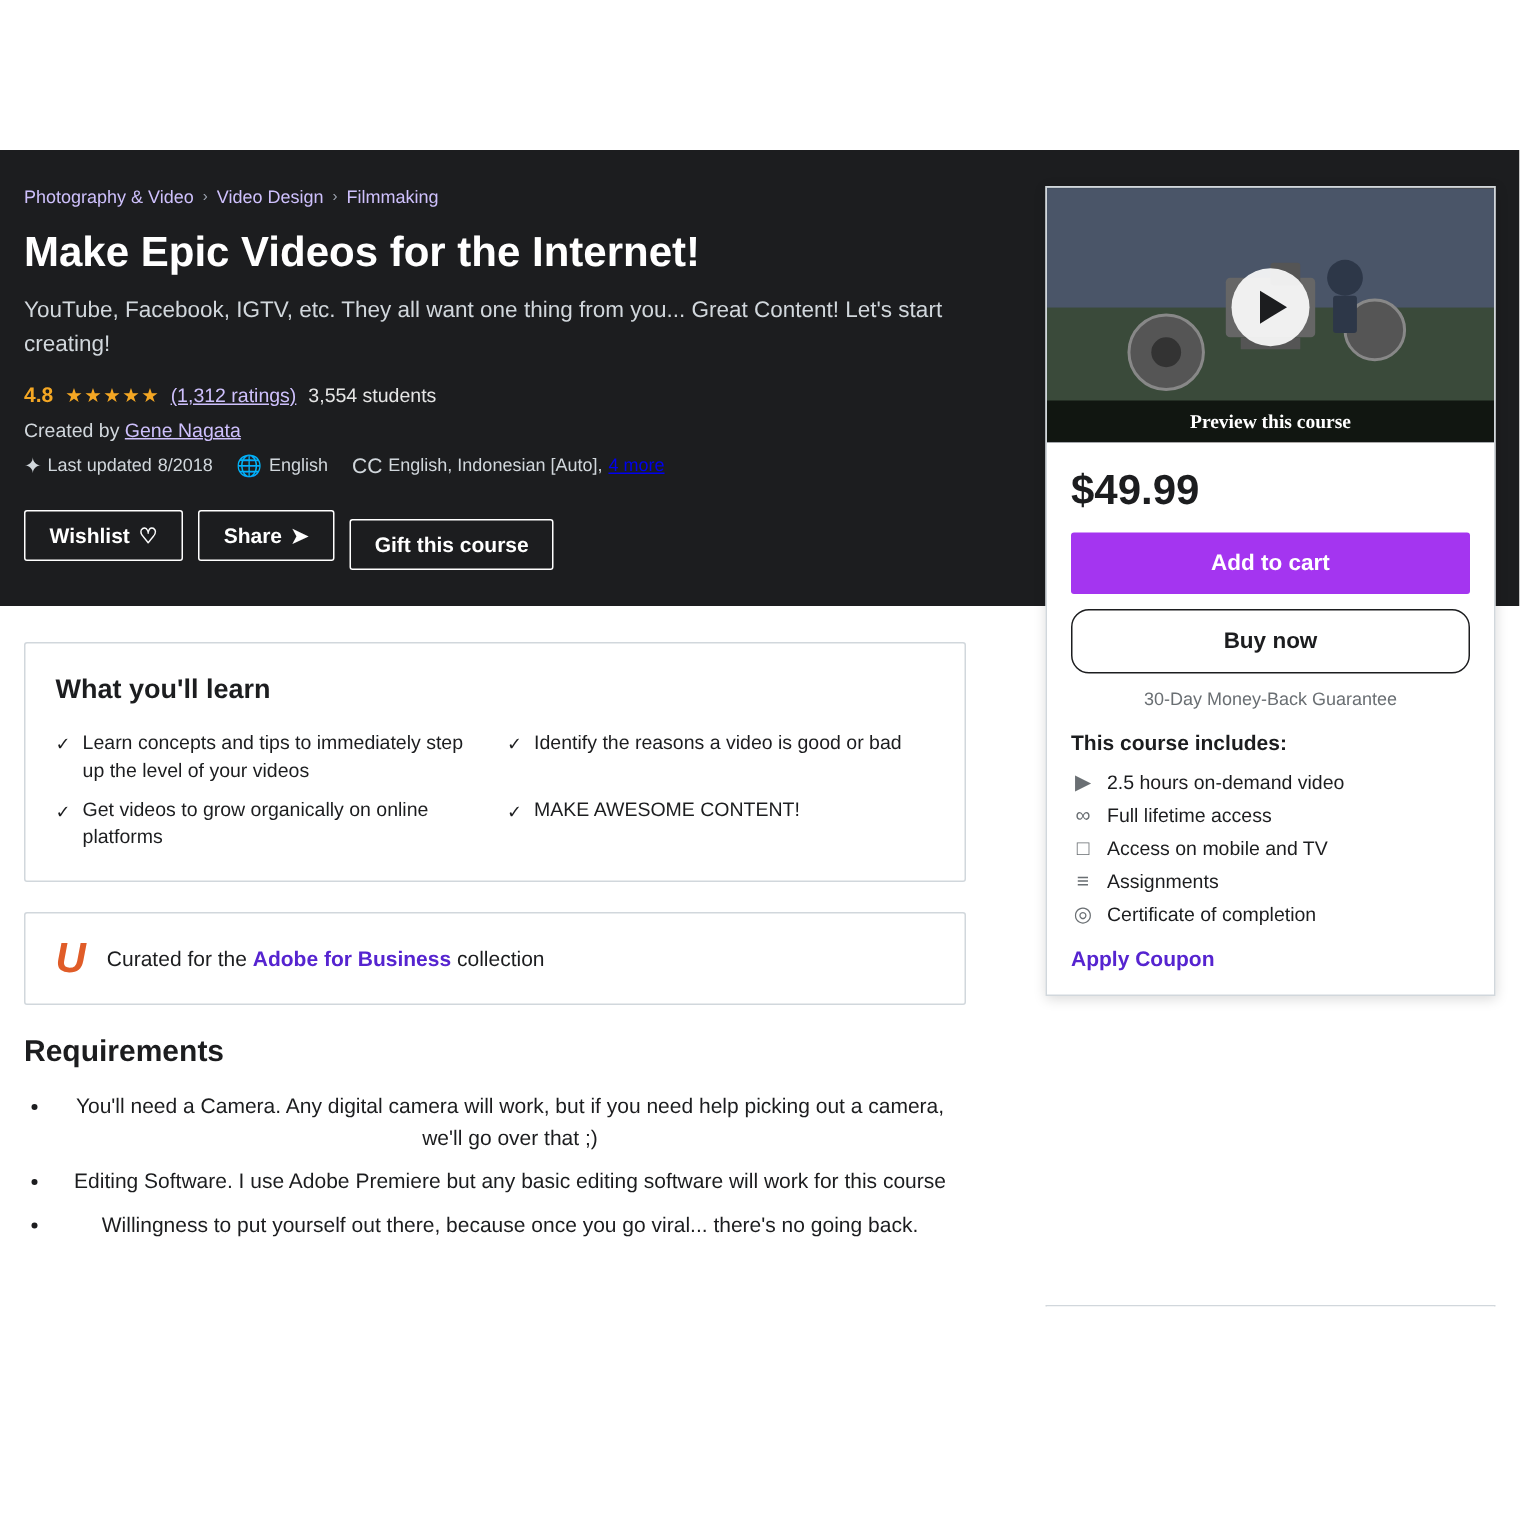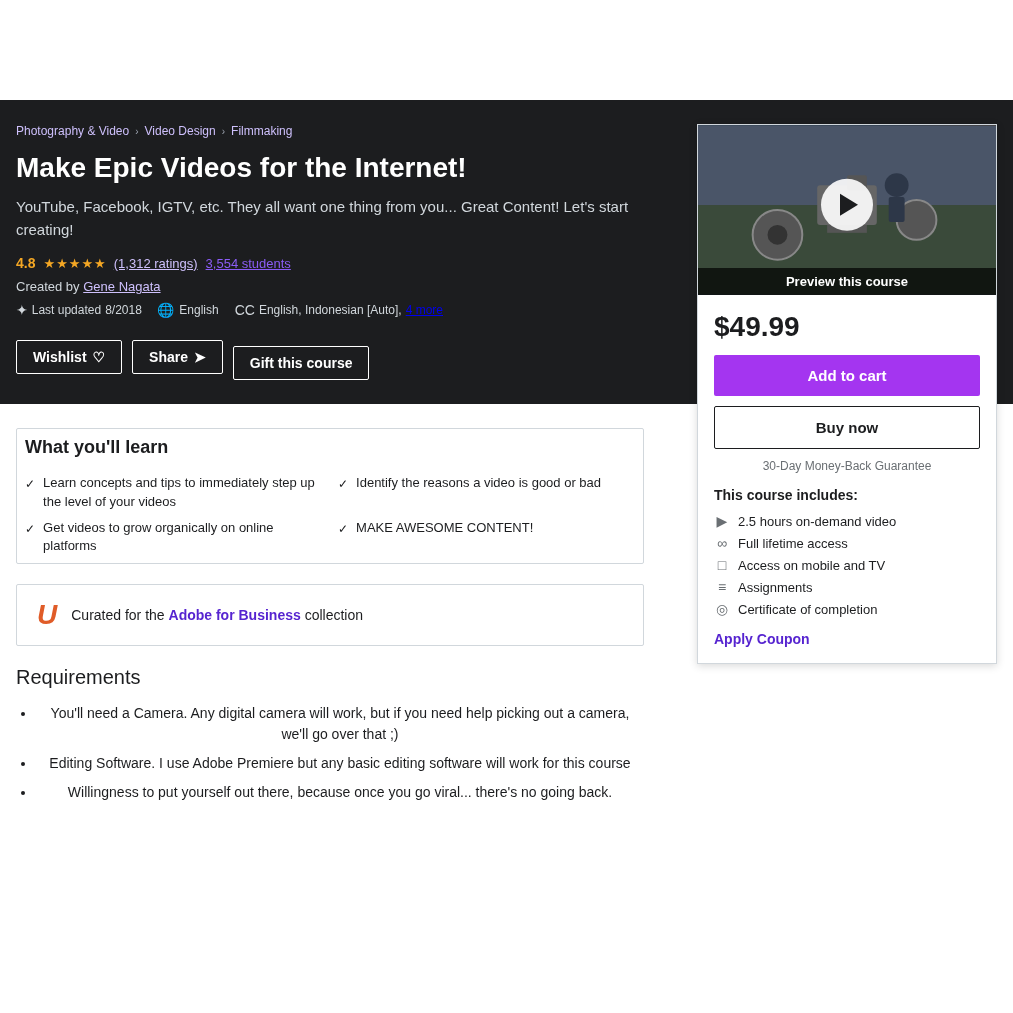--- a/index.html
+++ b/index.html
@@ -78,23 +78,22 @@
       font-size: 13px;
     }
 
     .rating-count {
       color: #cec0fc;
       text-decoration: underline;
       font-size: 13px;
     }
 
     .students {
-      color: #8b5cf6;
-      font-size: 13px;
-      text-decoration: underline;
+      color: #e5e5e5;
+      font-size: 13px;
     }
 
     .created-by {
       font-size: 13px;
       color: #d1d7dc;
       margin-bottom: 8px;
     }
 
     .created-by a {
       color: #cec0fc;
@@ -166,20 +165,21 @@
       z-index: 10;
     }
 
     .course-preview {
       position: relative;
       width: 100%;
       height: 170px;
       background: #2d2d2d;
       cursor: pointer;
       overflow: hidden;
+      font-family: Liberation Serif, serif;
     }
 
     .preview-img {
       width: 100%;
       height: 100%;
       background: linear-gradient(135deg, #3a4a5a 0%, #2a3a4a 40%, #4a3a2a 70%, #3a4a5a 100%);
       display: flex;
       align-items: center;
       justify-content: center;
     }
@@ -242,21 +242,21 @@
 
     .btn-buy-now {
       width: 100%;
       padding: 12px;
       background: #fff;
       color: #1c1d1f;
       border: 1.5px solid #1c1d1f;
       font-size: 15px;
       font-weight: 700;
       cursor: pointer;
-      border-radius: 2px;
+      border-radius: 12px;
       margin-bottom: 10px;
       text-align: center;
     }
 
     .money-back {
       text-align: center;
       font-size: 12px;
       color: #6a6f73;
       margin-bottom: 14px;
     }
@@ -299,21 +299,21 @@
 
     
     .main-content {
       padding: 24px 16px;
       max-width: 660px;
     }
 
     .learn-box {
       border: 1px solid #d1d7dc;
       border-radius: 2px;
-      padding: 8px;
+      padding: 20px;
       margin-bottom: 20px;
     }
 
     .learn-title {
       font-size: 18px;
       font-weight: 700;
       margin-bottom: 16px;
     }
 
     .learn-grid {
@@ -364,21 +364,21 @@
       font-weight: 700;
       text-decoration: none;
     }
 
     .requirements-section {
       margin-bottom: 20px;
     }
 
     .section-title {
       font-size: 20px;
-      font-weight: 400;
+      font-weight: 700;
       margin-bottom: 14px;
     }
 
     .req-list {
       list-style: disc;
       padding-left: 20px;
     }
 
     .req-list li {
       font-size: 14px;

